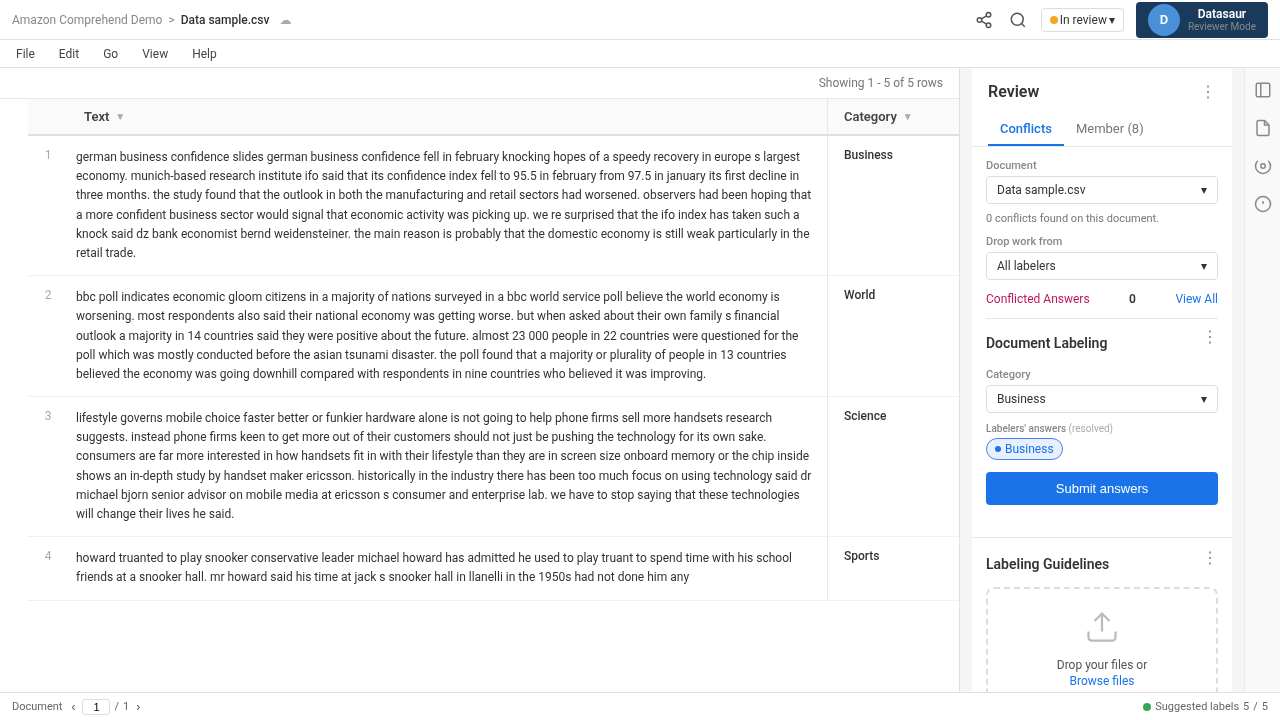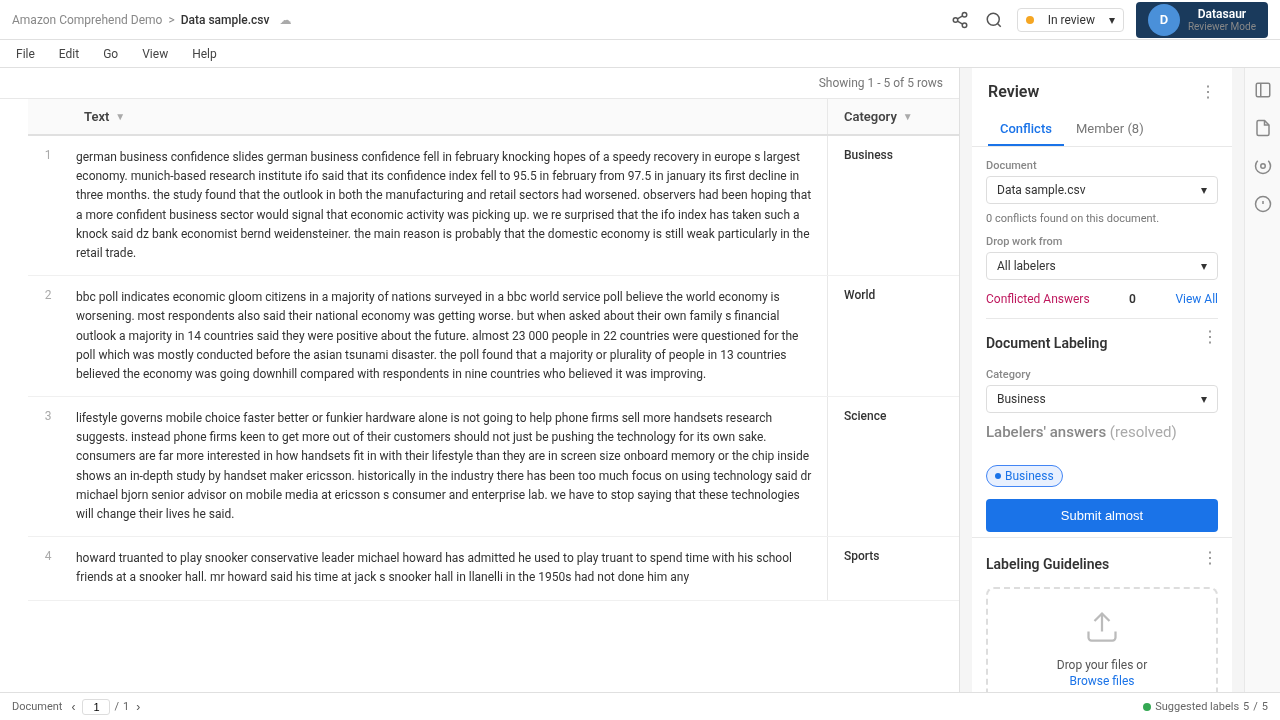--- a/index.html
+++ b/index.html
@@ -5,21 +5,21 @@
     * { box-sizing: border-box; margin: 0; padding: 0; }
     body { font-family: -apple-system, BlinkMacSystemFont, 'Segoe UI', Roboto, sans-serif; font-size: 13px; background: #f5f5f5; color: #333; height: 720px; overflow: hidden; }
 
     
     .top-bar { height: 40px; background: #fff; border-bottom: 1px solid #e0e0e0; display: flex; align-items: center; padding: 0 12px; gap: 8px; }
     .top-bar-breadcrumb { display: flex; align-items: center; gap: 6px; font-size: 12px; color: #555; flex: 1; }
     .top-bar-breadcrumb span { color: #888; }
     .top-bar-breadcrumb .active { color: #333; font-weight: 500; }
     .top-bar-icons { display: flex; align-items: center; gap: 12px; }
     .top-bar-icon { width: 22px; height: 22px; display: flex; align-items: center; justify-content: center; cursor: pointer; color: #555; font-size: 16px; }
-    .status-badge { display: flex; align-items: center; gap: 14px; background: #fff; border: 1px solid #ddd; border-radius: 4px; padding: 4px 8px; font-size: 12px; cursor: pointer; }
+    .status-badge { display: flex; align-items: center; gap: 2px; background: #fff; border: 1px solid #ddd; border-radius: 4px; padding: 4px 8px; font-size: 12px; cursor: pointer; }
     .status-dot { width: 8px; height: 8px; background: #f5a623; border-radius: 50%; }
     .user-avatar { width: 32px; height: 32px; background: #4a90d9; border-radius: 50%; display: flex; align-items: center; justify-content: center; color: white; font-size: 13px; font-weight: 600; }
     .user-info { display: flex; flex-direction: column; align-items: center; }
     .user-name { font-size: 12px; font-weight: 600; }
     .user-role { font-size: 10px; color: #888; }
     .user-section { display: flex; align-items: center; gap: 8px; background: #1a3a5c; color: white; padding: 4px 12px; border-radius: 4px; height: 36px; }
 
     
     .menu-bar { height: 28px; background: #fff; border-bottom: 1px solid #e0e0e0; display: flex; align-items: center; padding: 0 12px; gap: 16px; font-size: 12px; color: #444; }
     .menu-item { cursor: pointer; padding: 4px 4px; }
@@ -57,21 +57,21 @@
     .labelers-select { width: 100%; border: 1px solid #ddd; border-radius: 4px; padding: 6px 10px; font-size: 12px; background: #fff; cursor: pointer; display: flex; align-items: center; justify-content: space-between; margin-bottom: 12px; }
     .conflicted-row { display: flex; align-items: center; justify-content: space-between; margin-bottom: 12px; }
     .conflicted-label { font-size: 12px; color: #be185d; font-weight: 400; }
     .conflicted-count { font-size: 12px; font-weight: 600; color: #333; }
     .view-all-link { font-size: 12px; color: #1a73e8; cursor: pointer; }
     .divider { height: 1px; background: #e8e8e8; margin: 8px 0; }
     .doc-labeling-header { display: flex; align-items: center; justify-content: space-between; margin-bottom: 10px; }
     .doc-labeling-title { font-size: 14px; font-weight: 600; }
     .category-label { font-size: 11px; color: #888; margin-bottom: 4px; font-weight: 500; }
     .category-select-box { width: 100%; border: 1px solid #ddd; border-radius: 4px; padding: 6px 10px; font-size: 12px; background: #fff; cursor: pointer; display: flex; align-items: center; justify-content: space-between; margin-bottom: 10px; }
-    .labelers-answers { font-size: 15px; color: #888; margin-bottom: 24px; font-weight: 500; }
+    .labelers-answers { font-size: 10px; color: #888; margin-bottom: 4px; font-weight: 500; }
     .resolved-text { color: #aaa; font-weight: 400; }
     .answer-badge { display: inline-flex; align-items: center; gap: 4px; background: #e8f0fe; border: 1px solid #4285f4; border-radius: 12px; padding: 3px 8px; font-size: 12px; color: #1a73e8; margin-bottom: 12px; }
     .answer-badge-dot { width: 6px; height: 6px; background: #1a73e8; border-radius: 50%; }
     .submit-btn { width: 100%; background: #1a73e8; color: white; border: none; border-radius: 4px; padding: 9px 0; font-size: 13px; font-weight: 500; cursor: pointer; }
     .labeling-guidelines-section { padding: 10px 14px; border-top: 1px solid #e8e8e8; }
     .guidelines-header { display: flex; align-items: center; justify-content: space-between; margin-bottom: 8px; }
     .guidelines-title { font-size: 14px; font-weight: 600; }
     .drop-zone { border: 2px dashed #ddd; border-radius: 8px; padding: 20px; text-align: center; color: #aaa; font-size: 12px; }
     .drop-icon { font-size: 28px; margin-bottom: 6px; color: #bbb; }
     .drop-text { color: #555; margin-bottom: 2px; }
@@ -245,21 +245,21 @@
       <div class="labelers-answers">
         Labelers' answers <span class="resolved-text">(resolved)</span>
       </div>
 
       <div class="answer-badge">
         <div class="answer-badge-dot"></div>
         <span>Business</span>
       </div>
 
       
-      <button class="submit-btn">Submit almost</button>
+      <button class="submit-btn">Submit answers</button>
     </div>
 
     <div class="labeling-guidelines-section">
       <div class="guidelines-header">
         <span class="guidelines-title">Labeling Guidelines</span>
         <span class="more-icon">⋮</span>
       </div>
       <div class="drop-zone">
         <div class="drop-icon">
           <svg width="36" height="36" viewBox="0 0 24 24" fill="none" stroke="#bbb" stroke-width="1.5">

